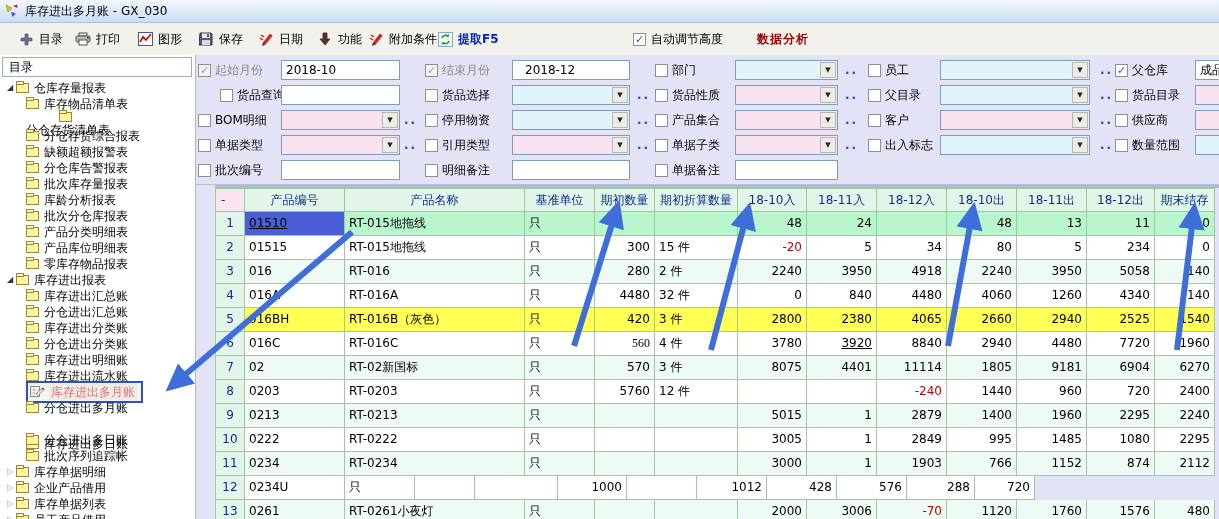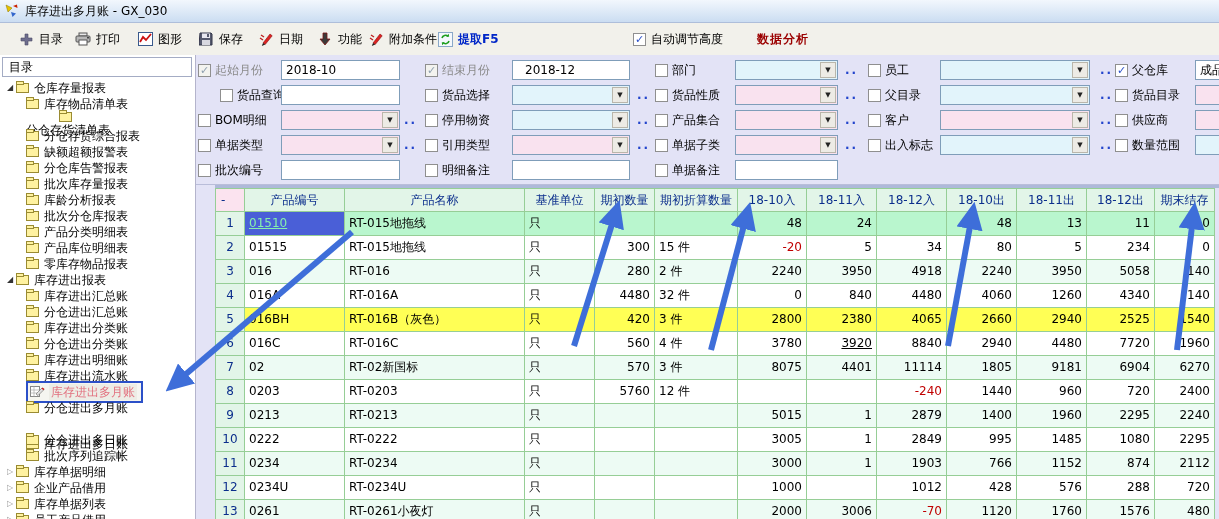--- a/index.html
+++ b/index.html
@@ -65,21 +65,21 @@
   .g-cell{box-sizing:border-box;height:24px;line-height:22px;padding:0 4px;overflow:hidden;
           white-space:nowrap;background:#fff;border-right:1px solid #96CE96;border-bottom:1px solid #96CE96;}
   .g-cell.first{border-left:1px solid #96CE96;}
   .g-row.header .g-cell{border-top:1px solid #96CE96;background:#E2F5E8;color:#0B2E8C;
                         text-align:center;padding:0;}
   .g-row.header .g-cell.corner{background:#FBE3EF;text-align:left;padding-left:5px;}
   .g-cell.rownum{background:#E2F5E8;color:#0B2E8C;text-align:center;padding:0;}
   .g-row.stripe .g-cell:not(.rownum){background:#EDFBF4;}
   .g-row.selrow .g-cell:not(.rownum){background:#B9F6CE;}
   .g-row.hlrow  .g-cell:not(.rownum){background:#FFFF55;}
-  .g-cell.selcell{background:#4A5FD7 !important;color:#86efac;text-decoration:underline;}
+  .g-cell.selcell{background:#4A5FD7 !important;color:#000000;text-decoration:underline;}
   .g-cell.num{text-align:right;}
   .g-cell.neg{color:#C00000;}
 
   #arrows{position:absolute;left:0;top:0;pointer-events:none;z-index:40;}
 </style>
 </head>
 <body>
 
 <div class="window">
 
@@ -535,21 +535,21 @@
           <div class="g-cell num" style="width: 70px;">2660</div>
           <div class="g-cell num" style="width: 70px;">2940</div>
           <div class="g-cell num" style="width: 68px;">2525</div>
           <div class="g-cell num" style="width: 60px;">1540</div>
         </div>
         <div class="g-row">
           <div class="g-cell first rownum" style="width: 30px;">6</div>
           <div class="g-cell" style="width: 100px;">016C</div>
           <div class="g-cell" style="width: 180px;">RT-016C</div>
           <div class="g-cell" style="width: 70px;">只</div>
-          <div class="g-cell num" style="width: 60px;">560</div>
+          <div class="g-cell num" style="width: 60px; font-family: Liberation Serif, serif;">560</div>
           <div class="g-cell" style="width: 83px;">4 件</div>
           <div class="g-cell num" style="width: 69px;">3780</div>
           <div class="g-cell num" style="width: 70px; text-decoration: underline;">3920</div>
           <div class="g-cell num" style="width: 70px;">8840</div>
           <div class="g-cell num" style="width: 70px;">2940</div>
           <div class="g-cell num" style="width: 70px;">4480</div>
           <div class="g-cell num" style="width: 68px;">7720</div>
           <div class="g-cell num" style="width: 60px;">1960</div>
         </div>
         <div class="g-row stripe">
@@ -623,21 +623,20 @@
           <div class="g-cell num" style="width: 70px;">1</div>
           <div class="g-cell num" style="width: 70px;">1903</div>
           <div class="g-cell num" style="width: 70px;">766</div>
           <div class="g-cell num" style="width: 70px;">1152</div>
           <div class="g-cell num" style="width: 68px;">874</div>
           <div class="g-cell num" style="width: 60px;">2112</div>
         </div>
         <div class="g-row">
           <div class="g-cell first rownum" style="width: 30px;">12</div>
           <div class="g-cell" style="width: 100px;">0234U</div>
-          <div class="g-cell" style="width: 180px;">RT-0234U</div>
           <div class="g-cell" style="width: 70px;">只</div>
           <div class="g-cell num" style="width: 60px;"></div>
           <div class="g-cell" style="width: 83px;"></div>
           <div class="g-cell num" style="width: 69px;">1000</div>
           <div class="g-cell num" style="width: 70px;"></div>
           <div class="g-cell num" style="width: 70px;">1012</div>
           <div class="g-cell num" style="width: 70px;">428</div>
           <div class="g-cell num" style="width: 70px;">576</div>
           <div class="g-cell num" style="width: 68px;">288</div>
           <div class="g-cell num" style="width: 60px;">720</div>

